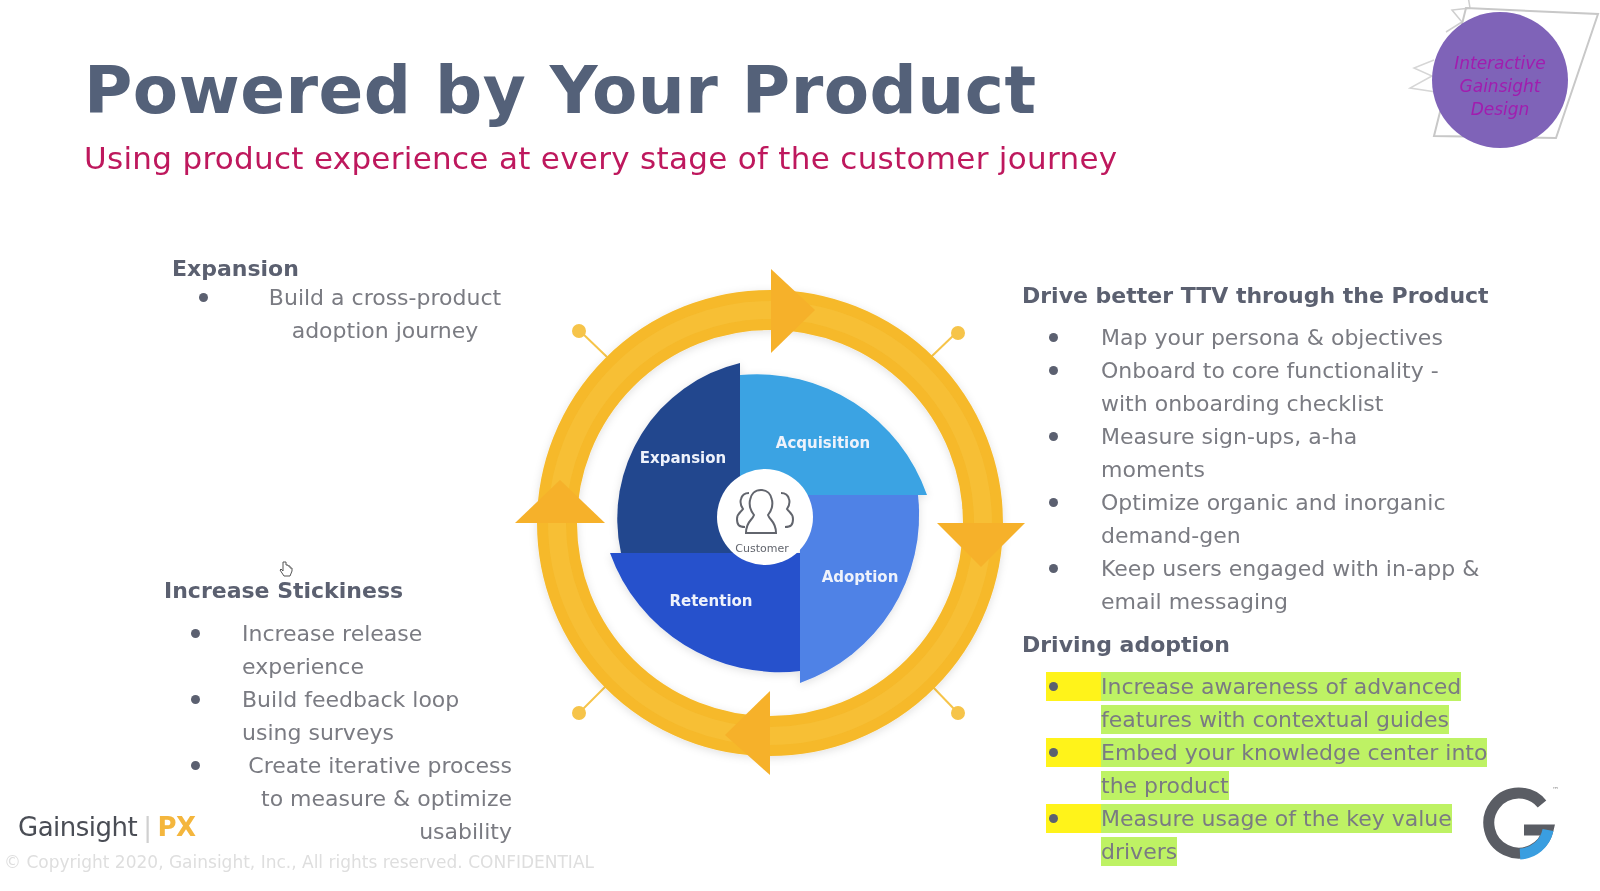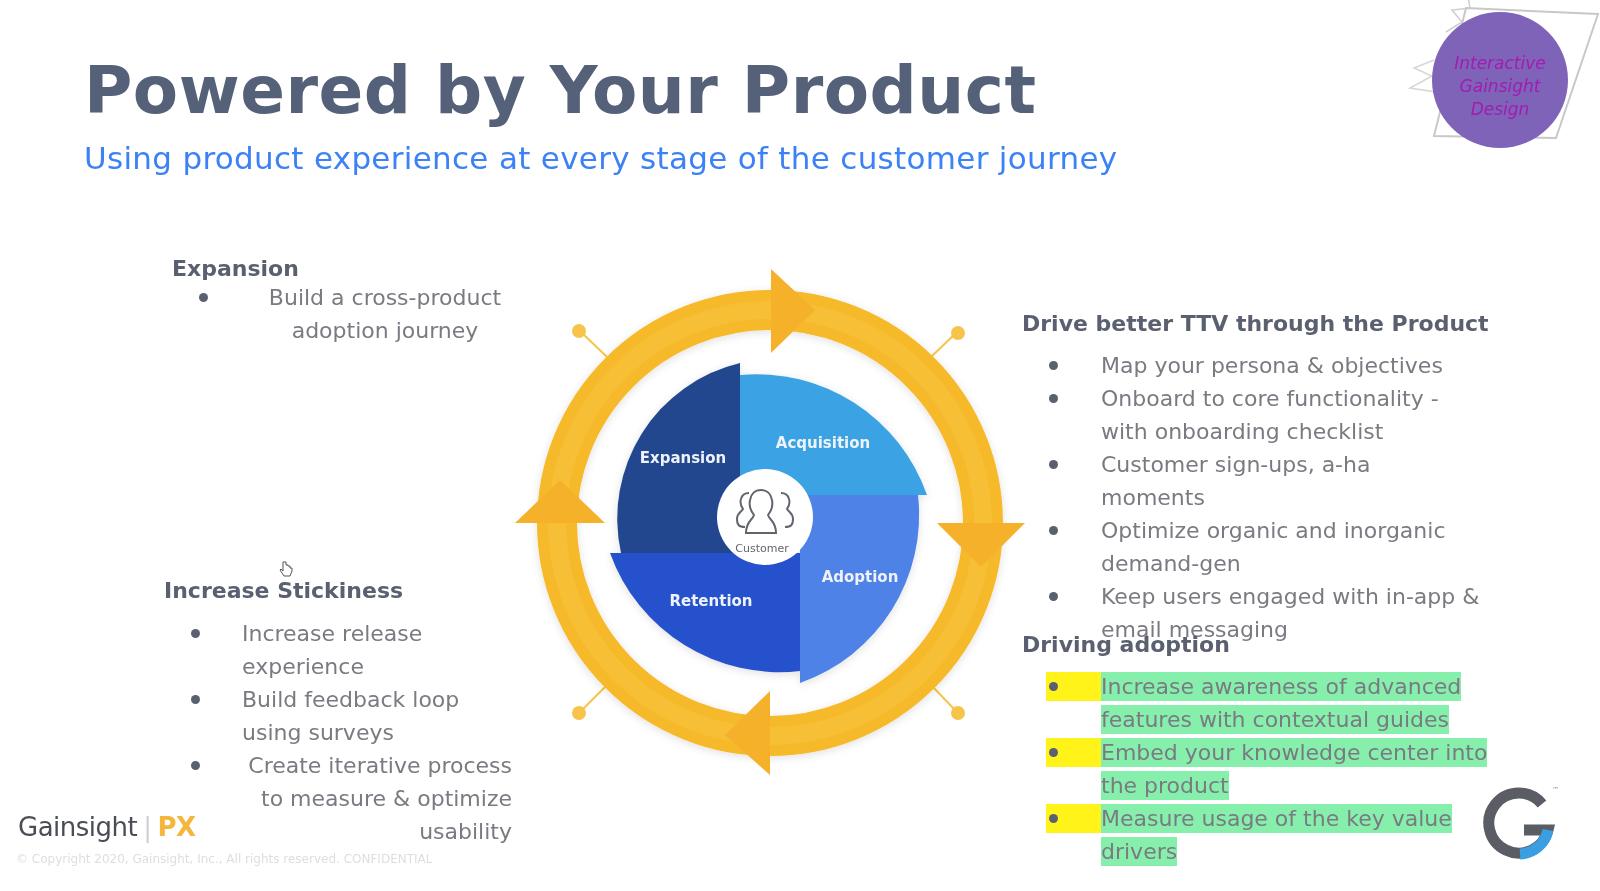--- a/index.html
+++ b/index.html
@@ -9,21 +9,21 @@
     font-family:"Liberation Sans", "DejaVu Sans", sans-serif;
     color:#6f7077;
   }
   .title {
     position:absolute; left:84px; top:52px;
     font-size:66px; font-weight:bold; color:#546179; letter-spacing:0.5px;
     font-family:"DejaVu Sans", sans-serif;
   }
   .subtitle {
     position:absolute; left:84px; top:140px;
-    font-size:31px; color:#3b82f6; letter-spacing:0.3px;
+    font-size:31px; color:#be185d; letter-spacing:0.3px;
     font-family:"DejaVu Sans", sans-serif; font-weight:normal;
   }
   .section { position:absolute; }
   .section h3 {
     margin:0; font-size:22px; font-weight:bold; color:#5b6070;
     font-family:"DejaVu Sans", sans-serif;
   }
   .section ul { list-style:none; margin:0; padding:0; }
   .section li {
     position:relative; font-size:22px; line-height:33px; color:#7a7b82;
@@ -35,28 +35,28 @@
   }
   .sec-expansion { left:172px; top:256px; width:380px; }
   .sec-expansion h3 { margin-left:0; }
   .sec-expansion li { padding-left:78px; }
   .sec-expansion li .bullet { left:27px; }
 
   .sec-stickiness { left:164px; top:578px; width:360px; }
   .sec-stickiness li { padding-left:78px; }
   .sec-stickiness li .bullet { left:27px; }
 
-  .sec-ttv { left:1022px; top:283px; width:540px;margin-top:28px; }
+  .sec-ttv { left:1022px; top:283px; width:540px; }
   .sec-ttv li { padding-left:79px; }
   .sec-ttv li .bullet { left:27px; }
 
   .sec-adoption { left:1022px; top:632px; width:540px; }
   .sec-adoption li { padding-left:79px; }
   .sec-adoption li .bullet { left:27px; }
-  .sec-adoption li .hlrow { display:inline; background:#86efac; box-decoration-break:clone; -webkit-box-decoration-break:clone; padding:2px 0; }
+  .sec-adoption li .hlrow { display:inline; background:#bef264; box-decoration-break:clone; -webkit-box-decoration-break:clone; padding:2px 0; }
   .sec-adoption li .bullet-bg {
     position:absolute; left:24px; top:2px; width:55px; height:29px; background:#fff31a;
   }
   .sec-adoption li .bullet { z-index:2; }
 
   .diagram { position:absolute; left:515px; top:265px; width:510px; height:510px; }
 
   .badge {
     position:absolute; left:1406px; top:0px; width:194px; height:150px;
   }
@@ -67,21 +67,21 @@
   }
 
   .logo {
     position:absolute; left:18px; top:812px; font-size:26px;
     font-family:"DejaVu Sans", sans-serif; letter-spacing:-0.5px;
   }
   .logo .gain { color:#4a4d55; }
   .logo .sep { color:#d0d0d0; margin:0 6px; font-weight:normal; }
   .logo .px { color:#f4b63d; font-weight:bold; }
   .copyright {
-    position:absolute; left:16px; top:852px; font-size:12px; color:#dedede;
+    position:absolute; left:4px; top:852px; font-size:17px; color:#dedede;
     font-family:"DejaVu Sans", sans-serif;
   }
   .glogo { position:absolute; left:1480px; top:784px; width:80px; height:80px; }
   .cursor { position:absolute; left:278px; top:560px; width:16px; height:20px; }
 </style>
 </head>
 <body>
 
 <div class="title">Powered by Your Product</div>
 <div class="subtitle">Using product experience at every stage of the customer journey</div>
@@ -187,21 +187,21 @@
     <li style="margin-top:13px;">
         <span class="bullet"></span>
         <span style="display:block;width:400px;">Map your persona &amp; objectives</span>
       </li>
     <li>
         <span class="bullet"></span>
         <span style="display:block;width:390px;">Onboard to core functionality - with onboarding checklist</span>
       </li>
     <li>
         <span class="bullet"></span>
-        <span style="display:block;width:300px;">Customer sign-ups, a-ha moments</span>
+        <span style="display:block;width:300px;">Measure sign-ups, a-ha moments</span>
       </li>
     <li>
         <span class="bullet"></span>
         <span style="display:block;width:400px;">Optimize organic and inorganic demand-gen</span>
       </li>
     <li>
         <span class="bullet"></span>
         <span style="display:block;width:410px;">Keep users engaged with in-app &amp; email messaging</span>
       </li>
   </ul>

